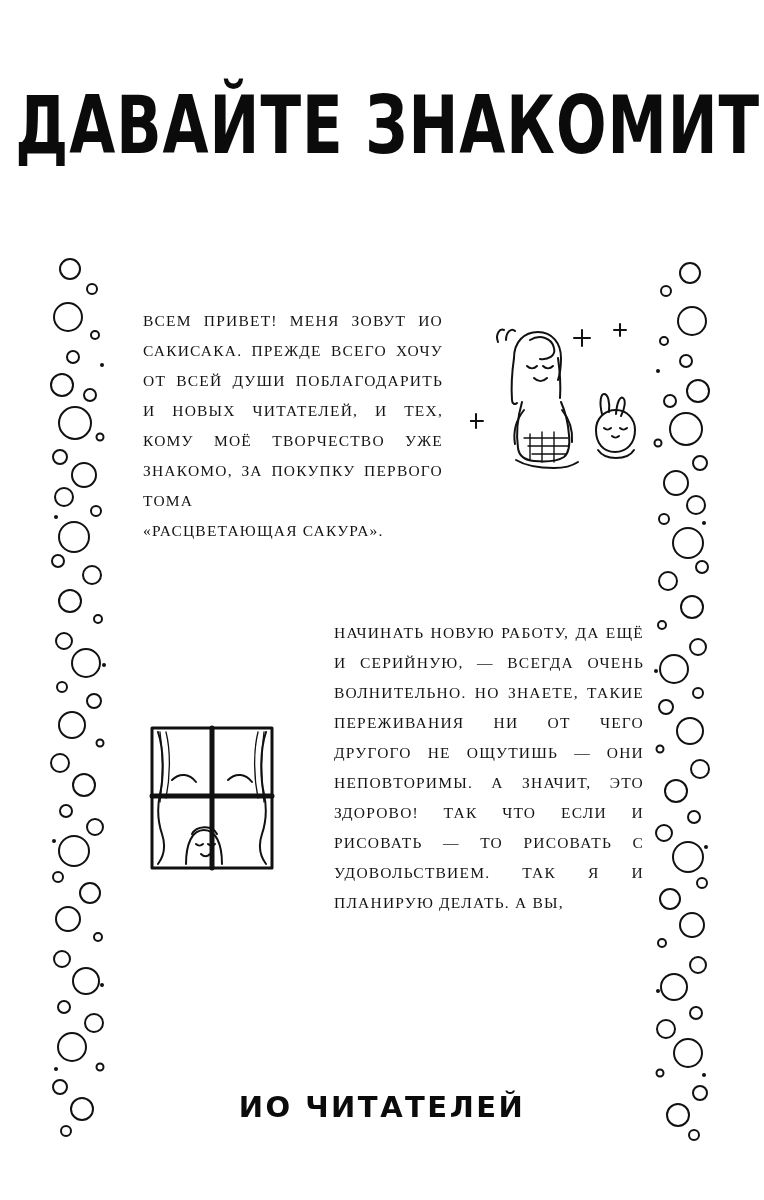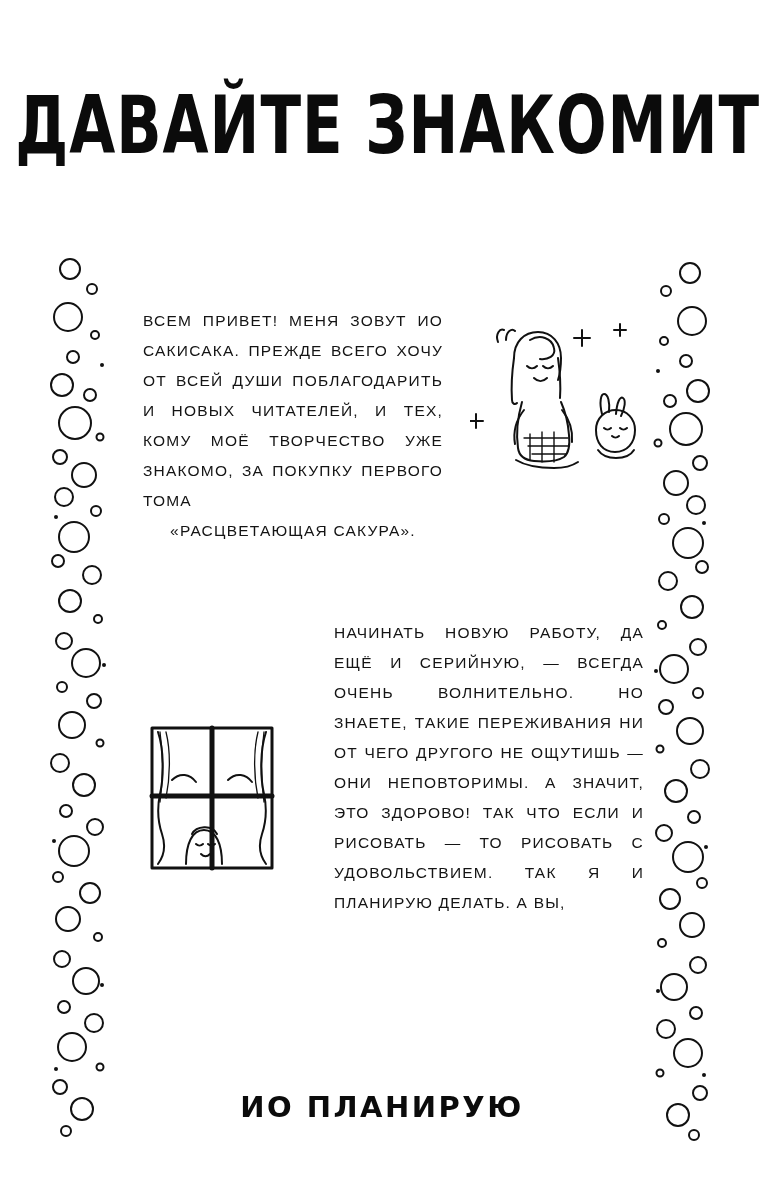--- a/index.html
+++ b/index.html
@@ -47,42 +47,41 @@
     height: 900px;
     pointer-events: none;
   }
   .bubbles.left  { left: 40px; }
   .bubbles.right { right: 40px; }
   .bubbles svg { display: block; }
 
   
   .para {
     position: absolute;
-    font-family: Liberation Sans, sans-serif;
+    font-family: Liberation Serif, serif;
     font-size: 15.5px;
     line-height: 30px;
     letter-spacing: 1.2px;
     color: #141414;
     text-transform: uppercase;
     text-align: justify;
     text-justify: inter-word;
   }
   .para-1 {
     top: 306px;
     left: 143px;
     width: 300px;
   }
   .para-2 {
     top: 618px;
     left: 334px;
     width: 310px;
   }
   .para .last-line {
     display: block;
-    text-align: center;
   }
 
   
   .signature {
     position: absolute;
     top: 1090px;
     left: 0;
     width: 764px;
     text-align: center;
     font-family: "DejaVu Sans", sans-serif;
@@ -308,15 +307,15 @@
 
         <path d="M44 146 c0 -20 6 -34 18 -34 c12 0 18 14 18 34" stroke-width="2"></path>
         <path d="M50 116 c4 -8 20 -10 25 0" stroke-width="2"></path>
         <path d="M54 126 c2 2 5 2 7 0" stroke-width="2"></path>
         <path d="M66 126 c2 2 5 2 7 0" stroke-width="2"></path>
         <path d="M59 136 c3 3 6 3 9 0" stroke-width="2"></path>
       </g>
     </svg>
   </div>
 
-  <div class="signature">ИО ПЛАНИРУЮ</div>
+  <div class="signature">ИО ЧИТАТЕЛЕЙ</div>
 
 </div>
 
 </body></html>

